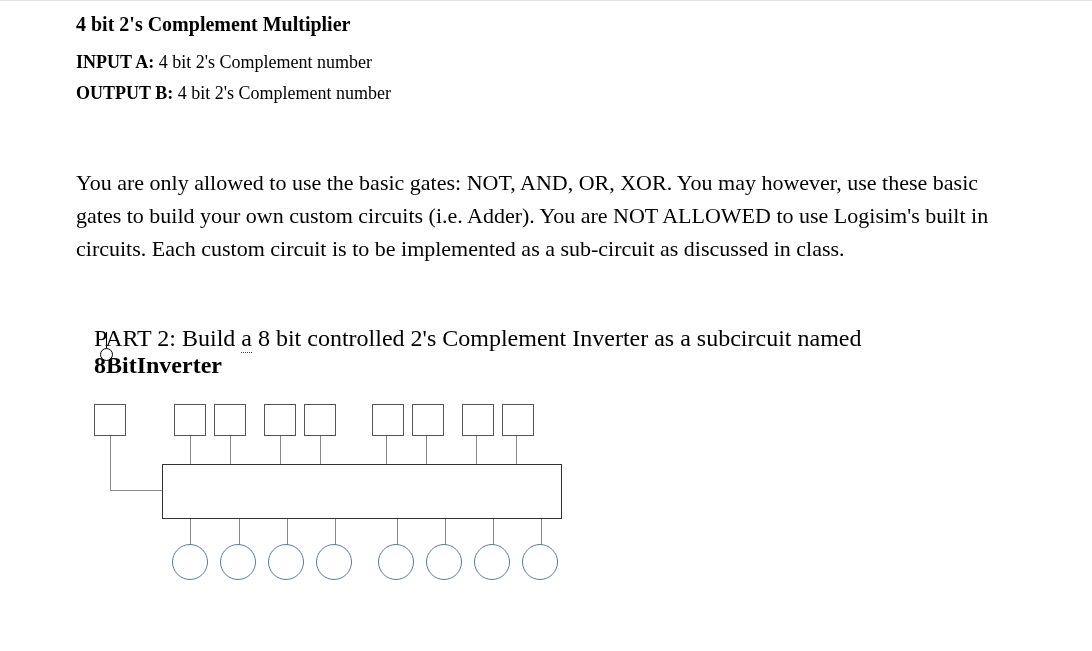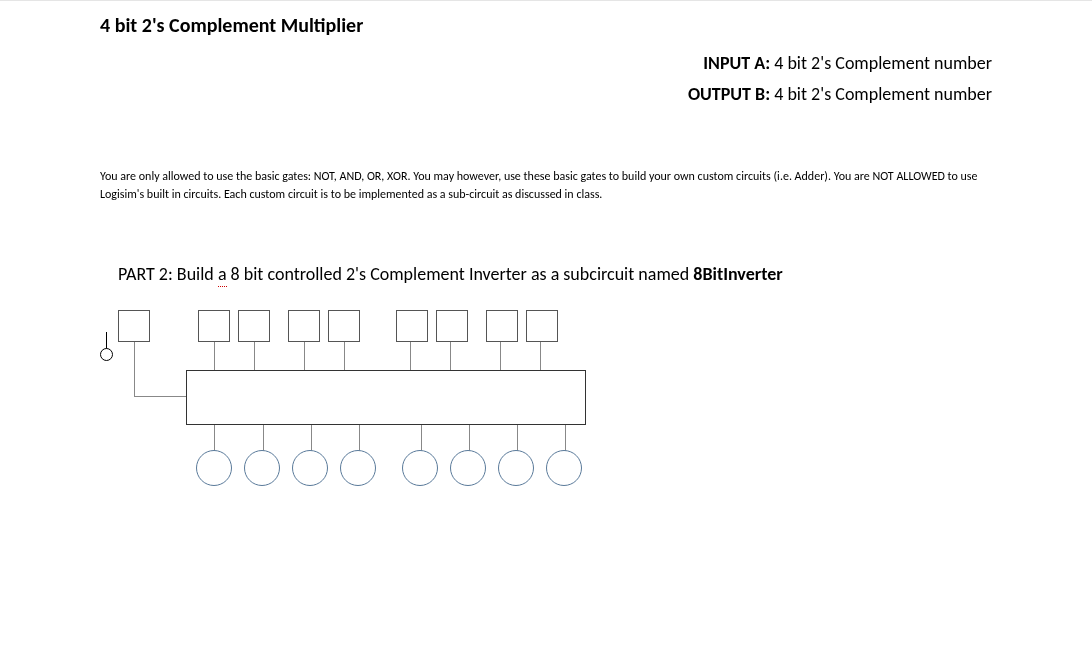--- a/index.html
+++ b/index.html
@@ -8,37 +8,37 @@
       font-size: 18px;
       color: #000;
       background: #fff;
       padding: 0;
       width: 1092px;
       height: 651px;
       overflow: hidden;
       border-top: 1px solid #e5e5e5;
     }
     .content {
-      padding: 12px 100px 0 100px;
+      padding: 12px 100px 0 76px;
+      font-family: Liberation Serif, serif;
     }
     .title {
       font-weight: bold;
       font-size: 20px;
       margin-bottom: 14px;
     }
     .spec-line {
       font-size: 18px;
       margin-bottom: 6px;
       line-height: 1.4;
-      text-align: right;
     }
     .spec-line .label { font-weight: bold; }
     .rules {
       margin-top: 60px;
-      font-size: 12px;
+      font-size: 22px;
       line-height: 1.5;
     }
     .cursor-dot {
       position: absolute;
       left: 100px;
       top: 332px;
     }
     .cursor-dot .line {
       width: 1px;
       height: 18px;
@@ -49,21 +49,21 @@
     .cursor-dot .circ {
       width: 13px;
       height: 13px;
       border: 1.5px solid #000;
       border-radius: 50%;
       background: #fff;
     }
     .part2 {
       margin-top: 60px;
       padding-left: 18px;
-      font-size: 18px;
+      font-size: 24px;
     }
     .part2 .pname { font-weight: bold; }
     .diagram {
       position: relative;
       margin-top: 25px;
       margin-left: 18px;
       width: 600px;
       height: 220px;
     }
     .top-row {

